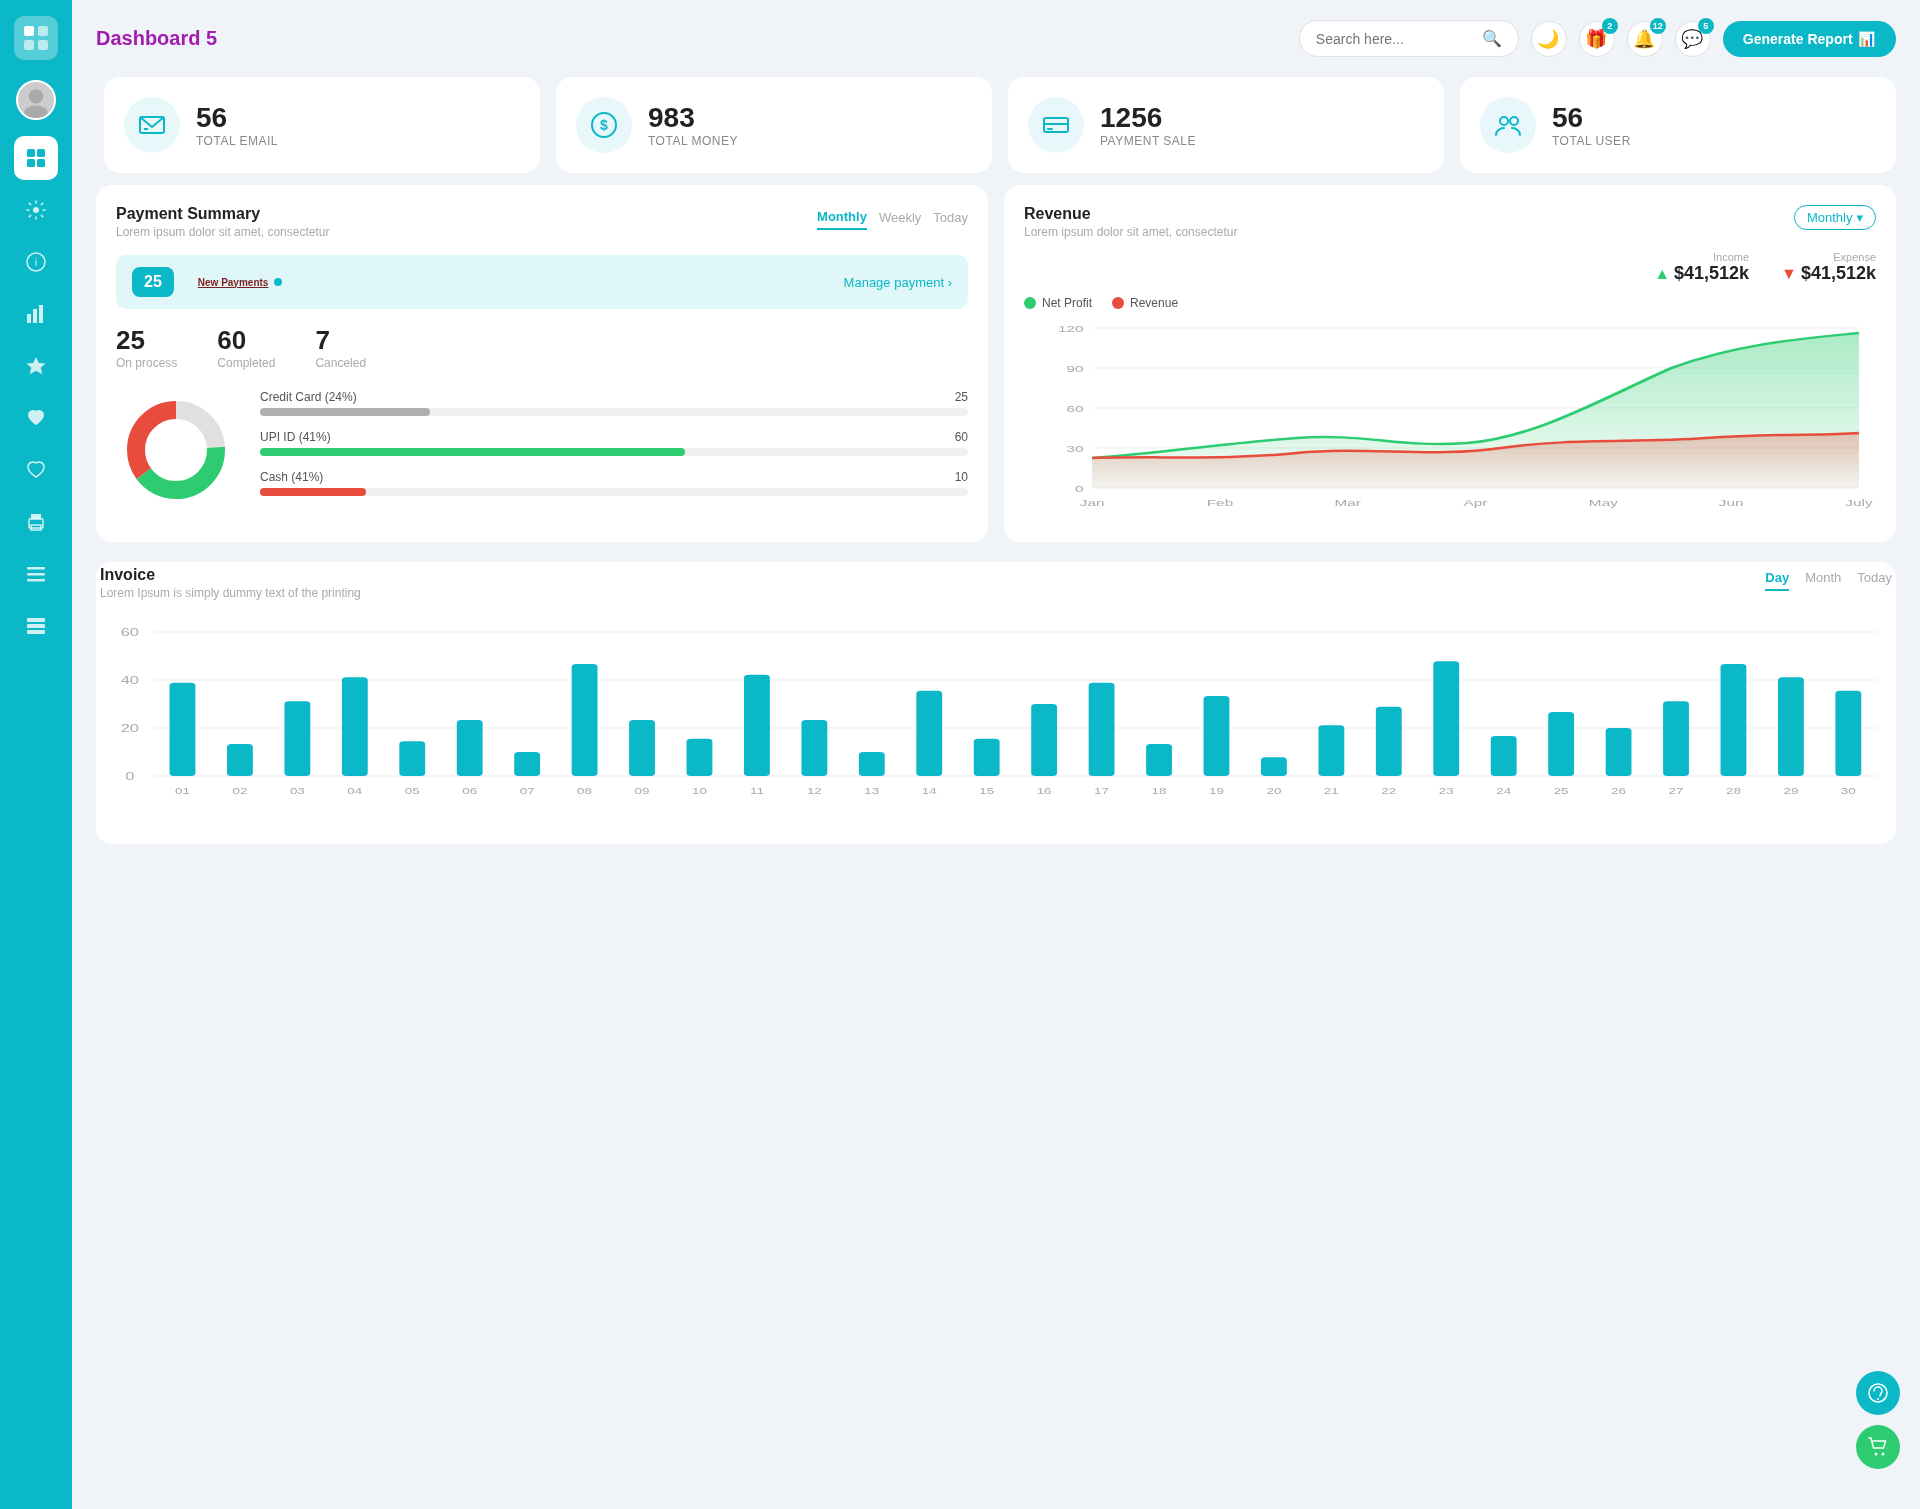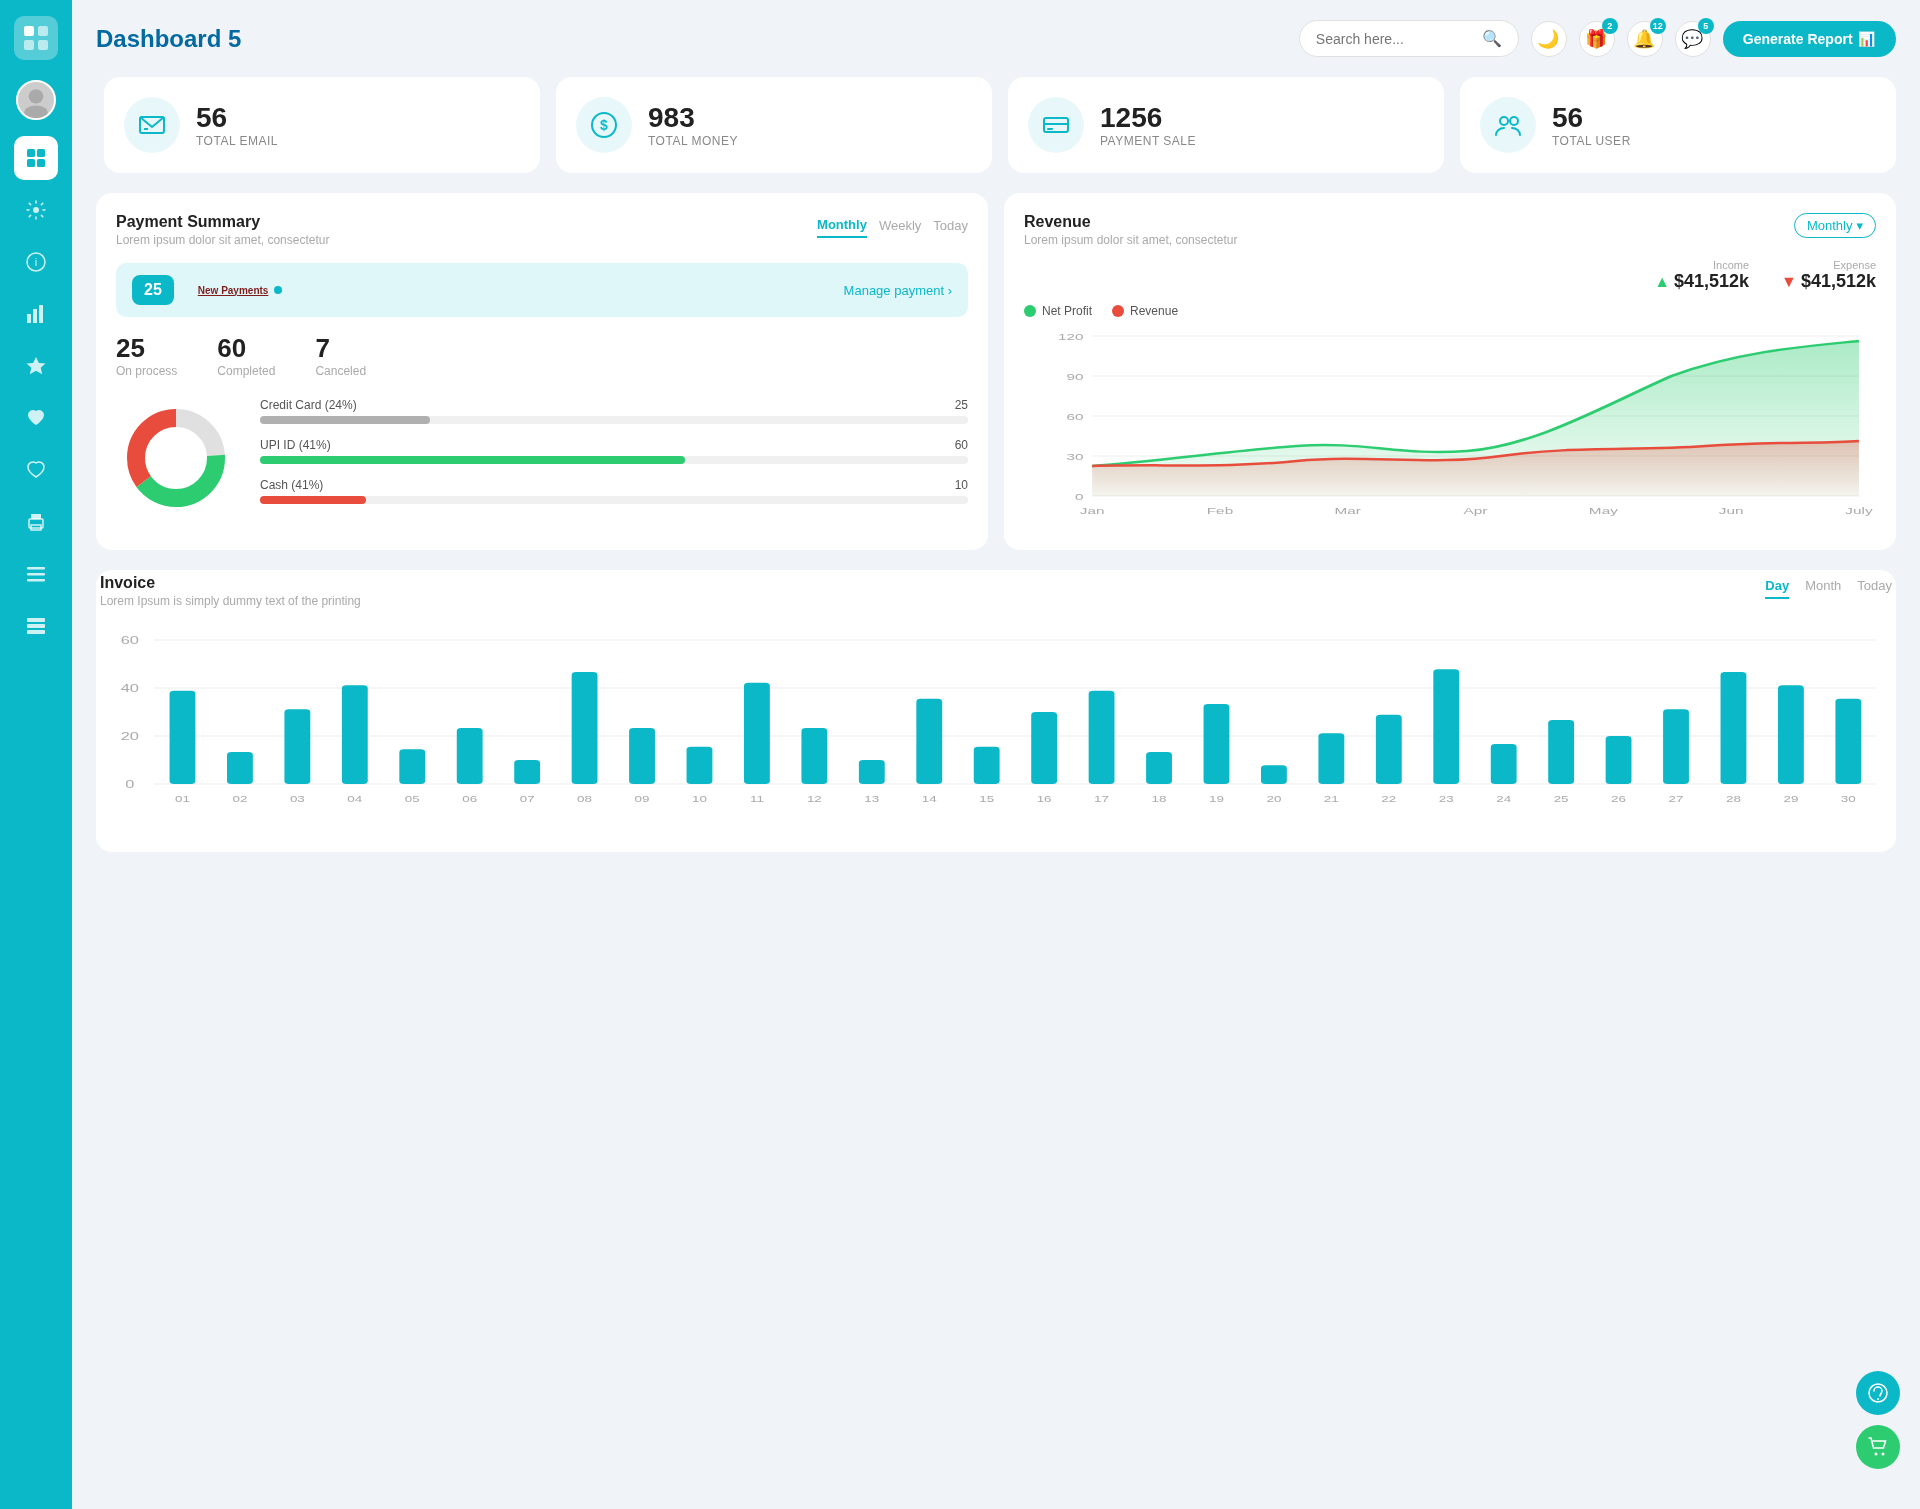--- a/index.html
+++ b/index.html
@@ -56,21 +56,21 @@
       padding: 20px 24px;
     }
 
     
     .header {
       display: flex;
       align-items: center;
       justify-content: space-between;
       margin-bottom: 20px;
     }
-    .header-title { font-size: 24px; font-weight: 700; color: #0369a1; }
+    .header-title { font-size: 20px; font-weight: 700; color: #a21caf; }
     .header-right { display: flex; align-items: center; gap: 12px; }
     .search-box {
       display: flex; align-items: center;
       background: white; border-radius: 20px;
       padding: 8px 16px; gap: 8px;
       border: 1px solid #e0e0e0;
       width: 220px;
     }
     .search-box input {
       border: none; outline: none; font-size: 14px; color: #999;
@@ -99,21 +99,21 @@
       border: none; border-radius: 20px;
       padding: 10px 20px; font-size: 14px; font-weight: 600;
       cursor: pointer; display: flex; align-items: center; gap: 6px;
     }
 
     
     .stats-grid {
       display: grid;
       grid-template-columns: repeat(4, 1fr);
       gap: 16px;
-      margin-bottom: 20px;
+      margin-bottom: 12px;
       padding-left: 8px;
     }
     .stat-card {
       background: white;
       border-radius: 16px;
       padding: 20px;
       display: flex; align-items: center; gap: 16px;
     }
     .stat-icon {
       width: 56px; height: 56px;

